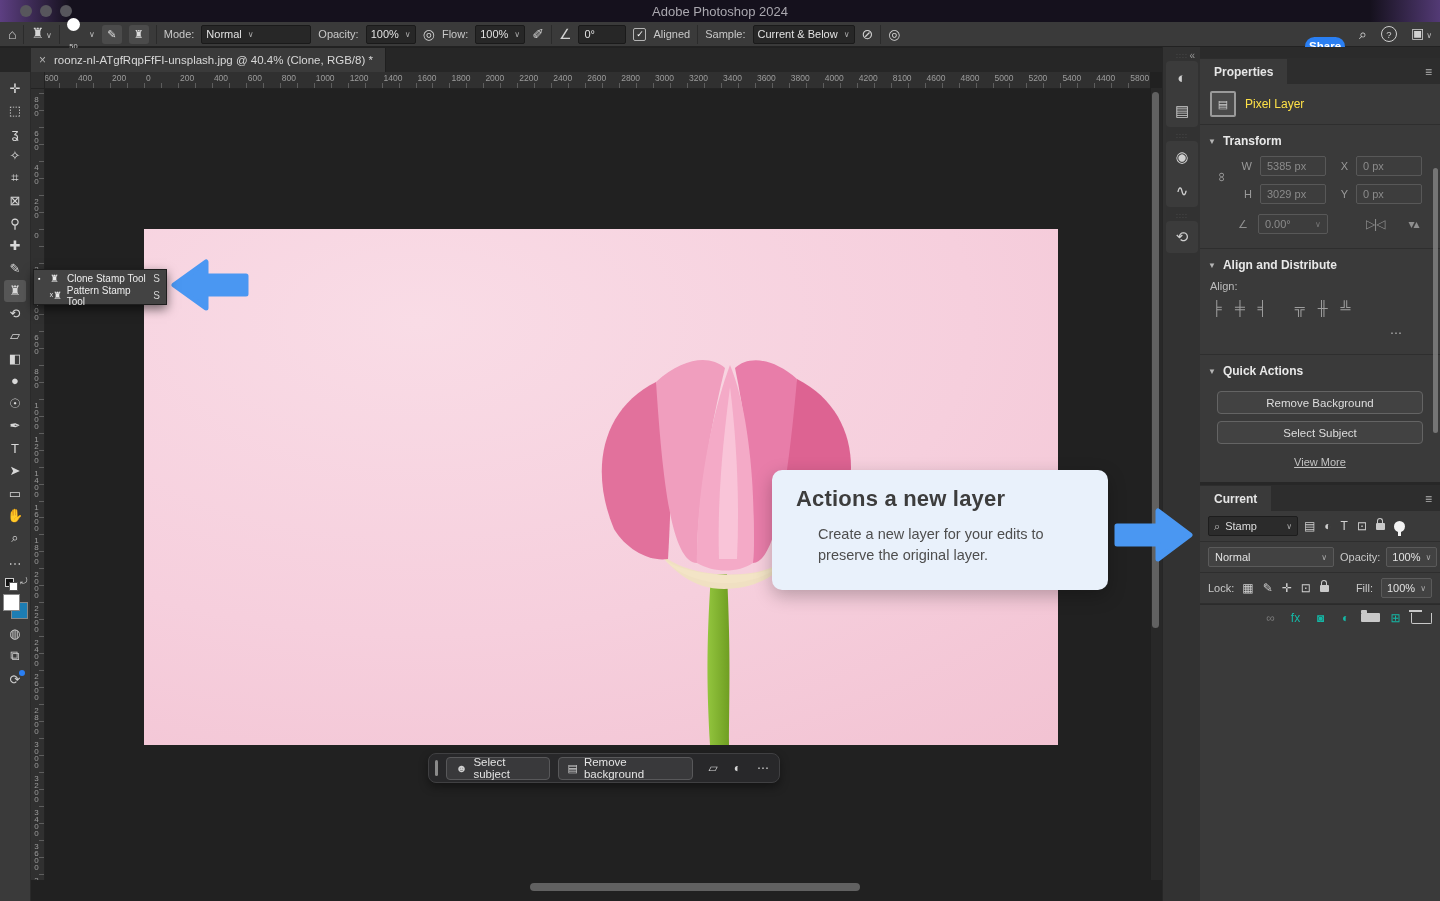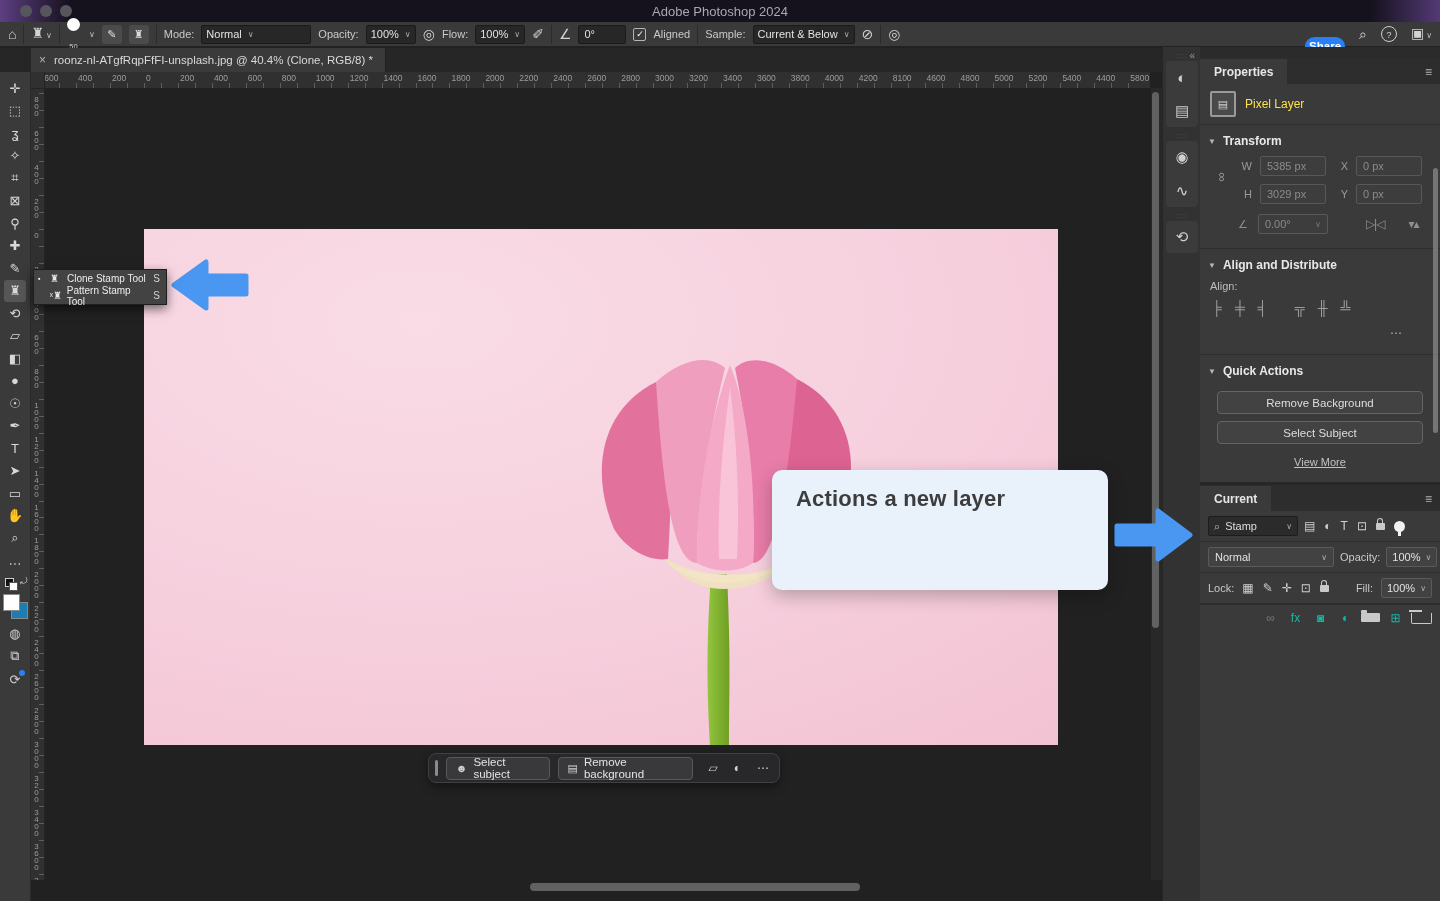--- a/index.html
+++ b/index.html
@@ -498,20 +498,21 @@
 
   <svg class="arrow" style="left:168px;top:257px;" width="82" height="56">
     <polygon points="6,28 38,5 38,19 78,19 78,37 38,37 38,51" fill="#4a97f2" stroke="#4a97f2" stroke-width="5" stroke-linejoin="round"></polygon>
   </svg>
   <svg class="arrow" style="left:1112px;top:506px;" width="84" height="58">
     <polygon points="78,29 46,5 46,20 5,20 5,38 46,38 46,53" fill="#4a97f2" stroke="#4a97f2" stroke-width="5" stroke-linejoin="round"></polygon>
   </svg>
 
   <div class="coach">
     <h1>Actions a new layer</h1>
+    <p>Create a new layer for your edits to preserve the original layer.</p>
   </div>
 
   <div class="taskbar">
     <span class="grip"></span>
     <span class="tbtn">
       <span class="bicon">☻</span>
       <span>Select subject</span>
     </span>
     <span class="tbtn">
       <span class="bicon">▤</span>

